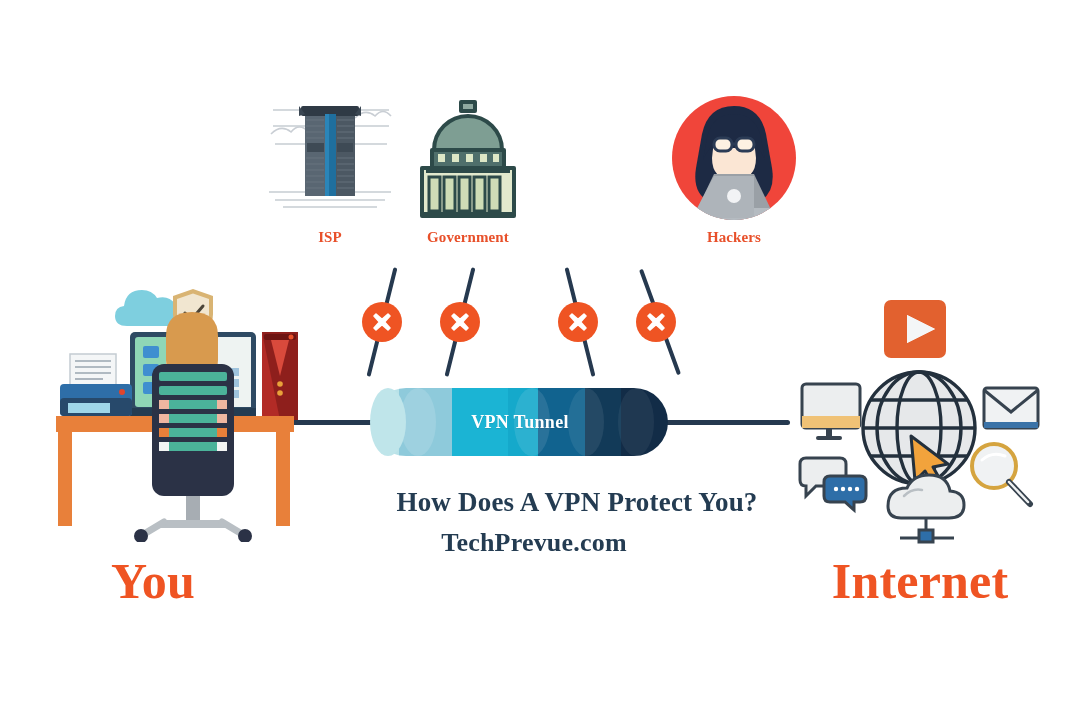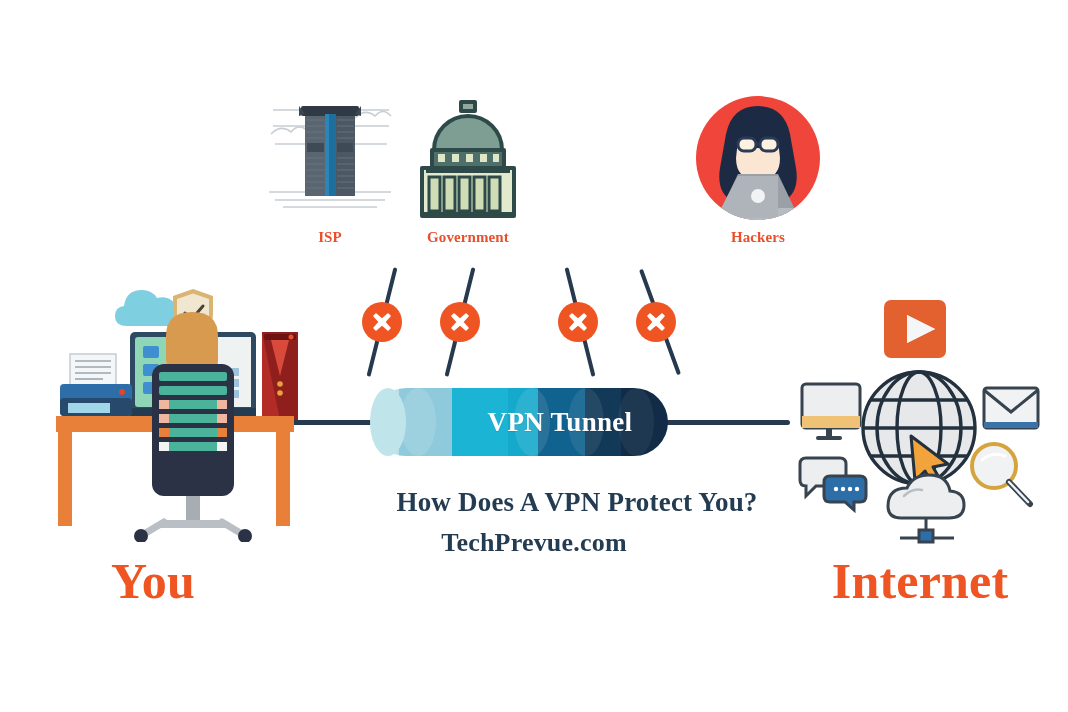--- a/index.html
+++ b/index.html
@@ -42,23 +42,22 @@
     overflow:hidden;
   }
   .tunnel .ring{position:absolute;top:0;height:68px;width:36px;border-radius:50%/50%;}
   .tunnel-cap{
     position:absolute;left:-2px;top:0;width:36px;height:68px;border-radius:50%;
     background:#bfe5ea;
   }
   .tunnel-label{
     position:absolute;left:0;top:0;width:296px;height:68px;
     display:flex;align-items:center;justify-content:center;
-    color:#ffffff;font-size:27px;font-weight:bold;letter-spacing:.3px;
+    color:#ffffff;font-size:18px;font-weight:bold;letter-spacing:.3px;
     text-shadow:0 1px 1px rgba(0,0,0,.10);
-    padding-left:40px;
   }
   .wire{position:absolute;height:5px;background:#25394f;border-radius:3px;}
 
   
   .title{
     position:absolute;left:0;width:1068px;text-align:center;
     font-size:27px;font-weight:bold;color:#243c52;letter-spacing:.2px;padding-left:43px;
   }
   .subtitle{
     position:absolute;left:0;width:1068px;text-align:center;
@@ -152,21 +151,21 @@
             <rect x="85" y="66" width="6" height="8"></rect>
           </g>
         <rect x="18" y="82" width="84" height="3" fill="#2d4a49"></rect>
         <rect x="14" y="124" width="92" height="6" fill="#2d4a49"></rect>
       </svg>
     </div>
     <div class="lbl">Government</div>
   </div>
 
 
-  <div class="threat" style="left:688px;top:88px;">
+  <div class="threat" style="left:664px;top:88px;">
     <div class="icon-box">
       <svg width="128" height="135" viewBox="0 0 128 135">
         <circle cx="64" cy="70" r="62" fill="#f0453a"></circle>
         <clipPath id="hackclip">
             <circle cx="64" cy="70" r="62"></circle>
           </clipPath>
         <g clip-path="url(#hackclip)">
           <path d="M64 18 q-26 0 -32 28 l-6 34 q-4 26 14 34 l48 0 q18 -8 14 -34 l-6 -34 q-6 -28 -32 -28 Z" fill="#1d2a44"></path>
           <path d="M64 30 q-18 0 -20 22 l-2 18 q0 22 22 22 q22 0 22 -22 l-2 -18 q-2 -22 -20 -22 Z" fill="#fbe6d4"></path>
           <path d="M64 26 q-22 0 -27 24 l-4 22 q6 -14 13 -16 q10 4 18 4 q8 0 18 -4 q7 2 13 16 l-4 -22 q-5 -24 -27 -24 Z" fill="#1d2a44"></path>

